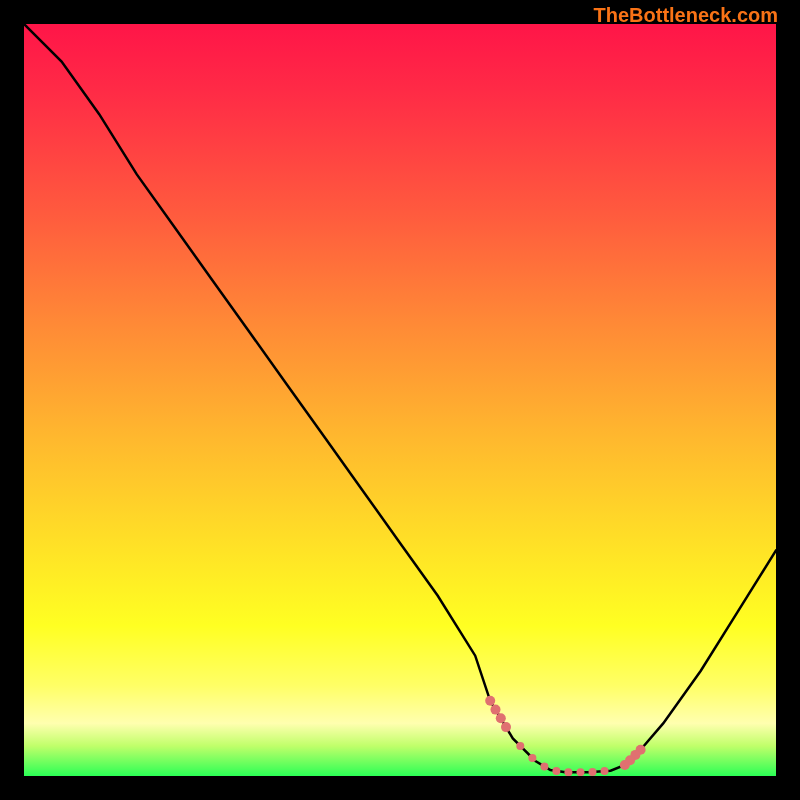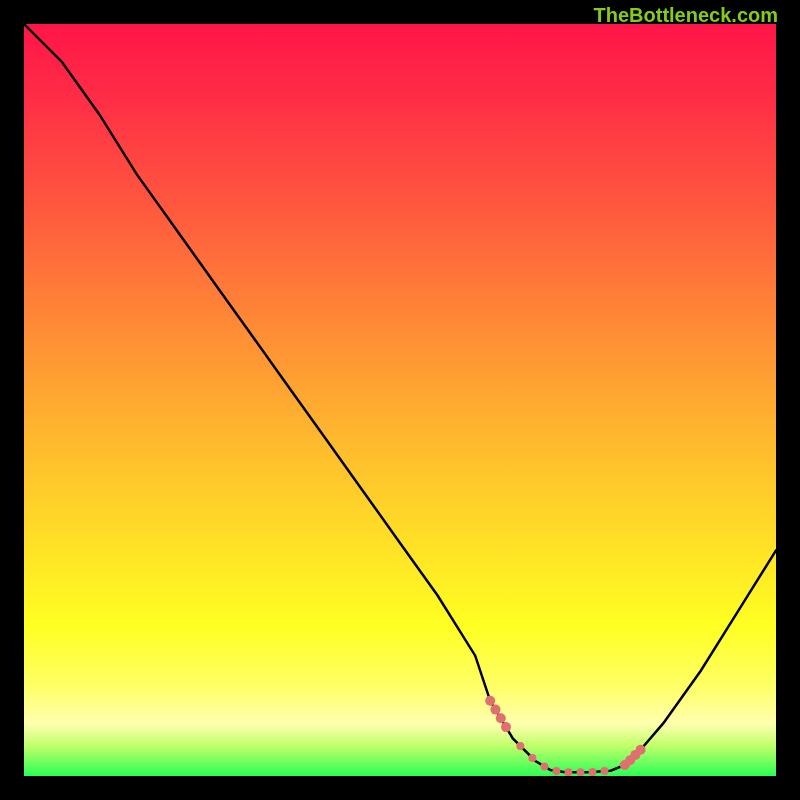--- a/index.html
+++ b/index.html
@@ -8,21 +8,21 @@
     height: 800px;
     background: #000;
     font-family: Arial, sans-serif;
     overflow: hidden;
     position: relative;
   }
   .watermark {
     position: absolute;
     top: 4px;
     right: 22px;
-    color: #84cc16;
+    color: #f97316;
     font-size: 20px;
     font-weight: bold;
     z-index: 10;
   }
   .plot-frame {
     position: absolute;
     left: 24px;
     top: 24px;
     width: 752px;
     height: 752px;

